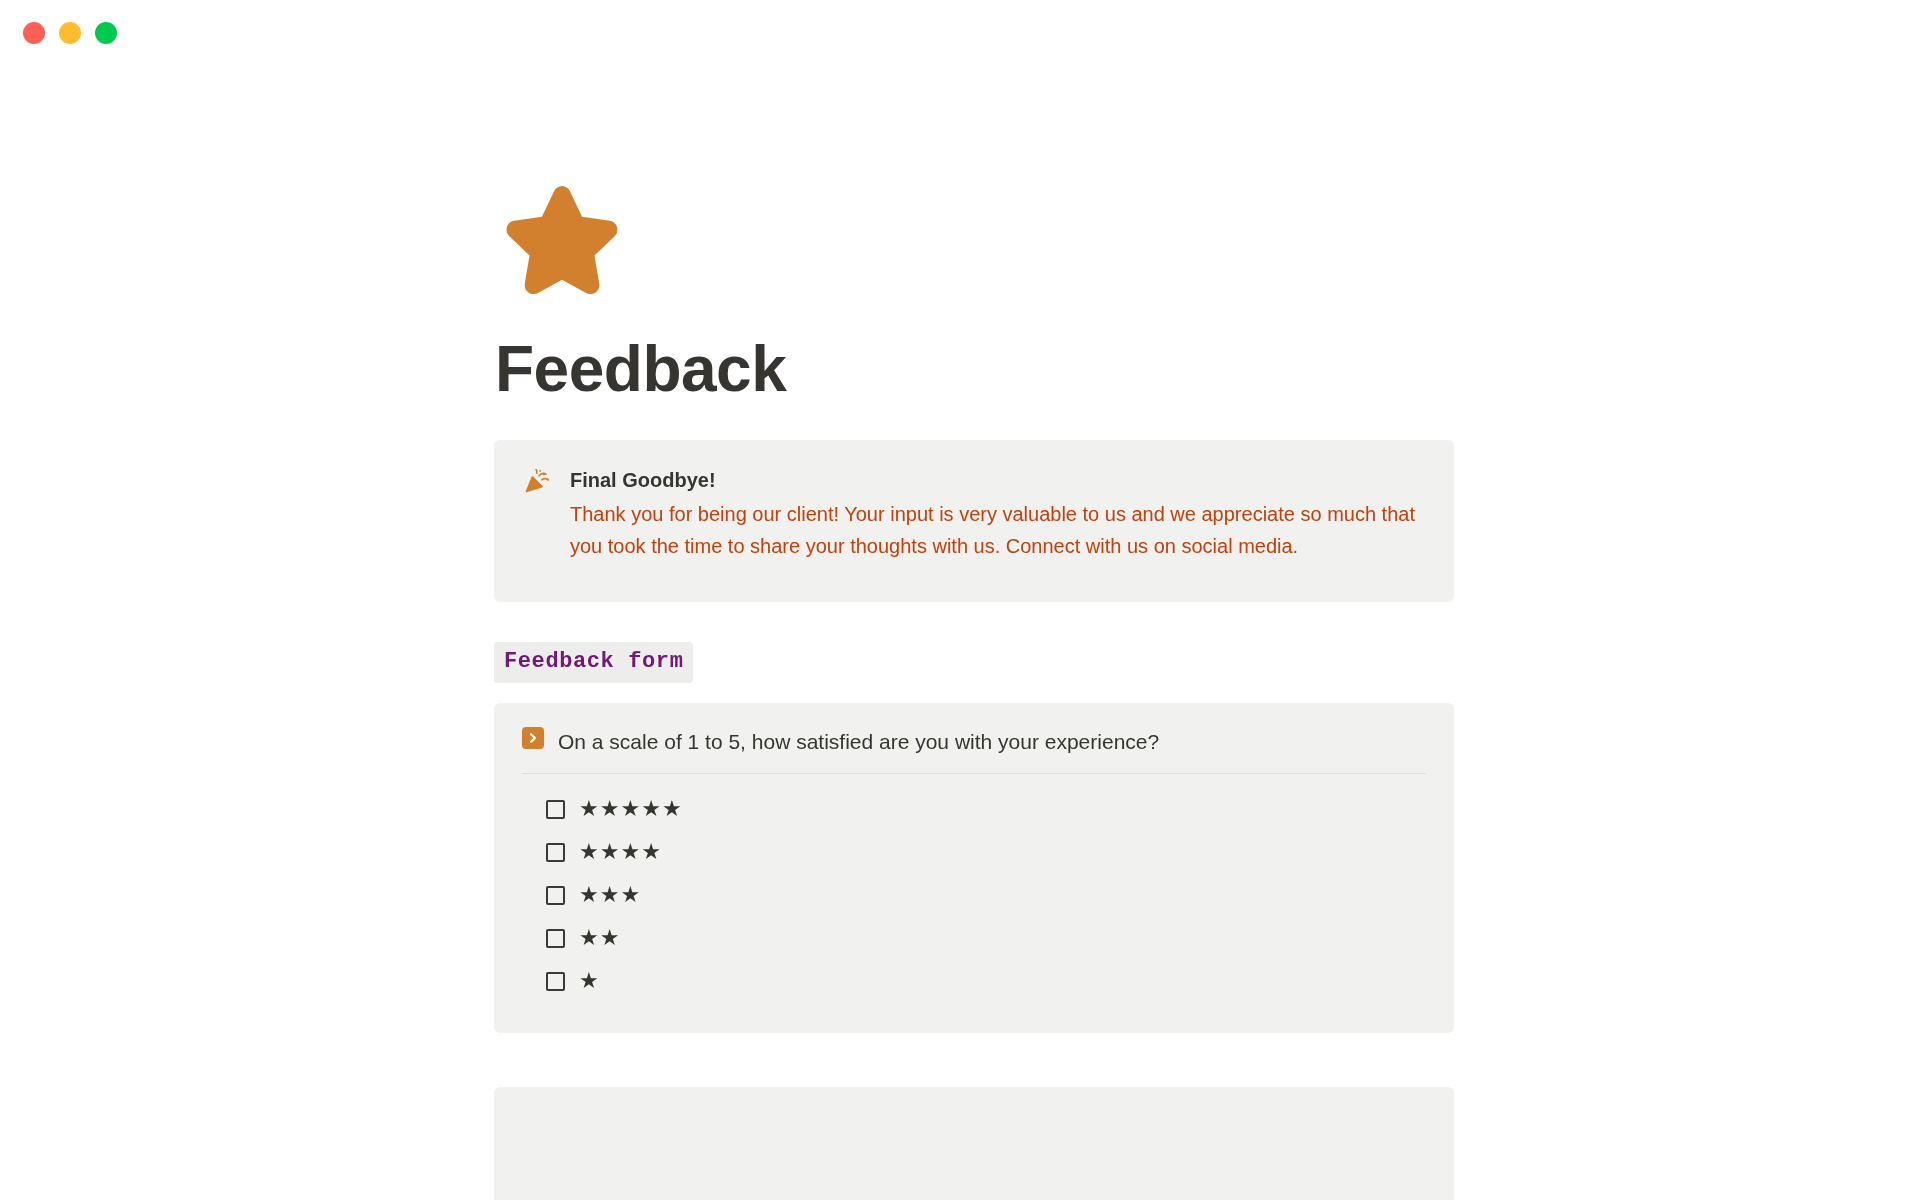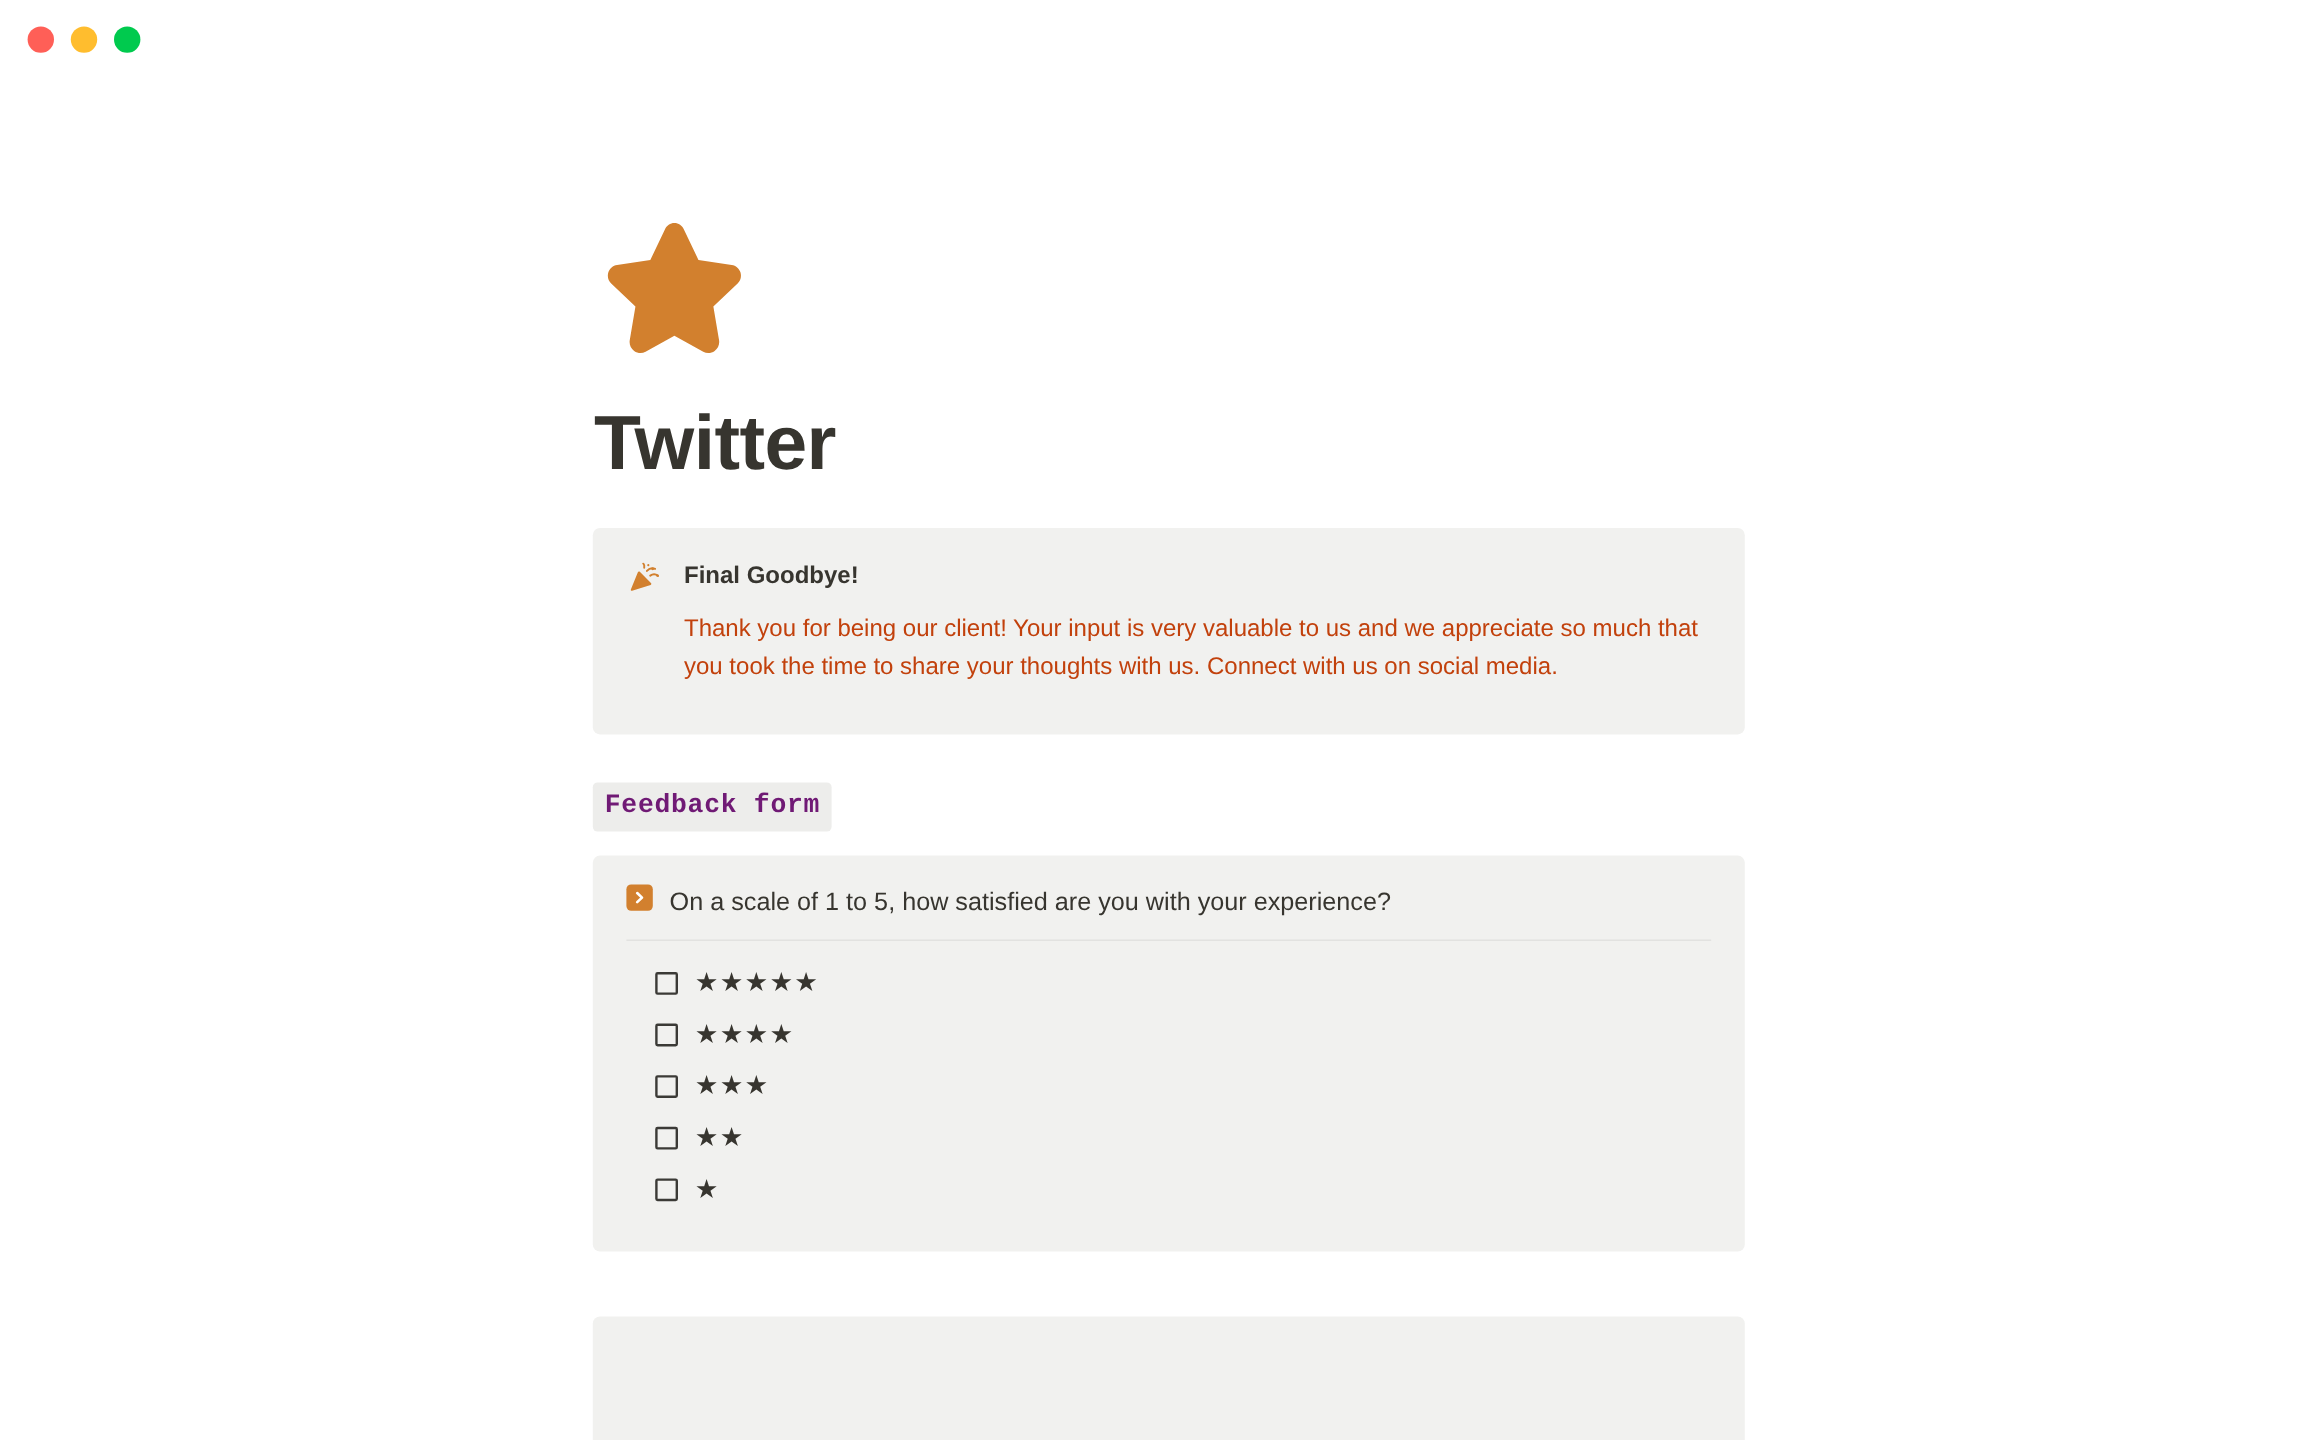--- a/index.html
+++ b/index.html
@@ -92,21 +92,21 @@
     width: 28px;
     color: #D9822B;
   }
   .callout-emoji svg { display:block; width:26px; height:26px; margin-top:3px; }
   .callout-body { flex: 1 1 auto; min-width: 0; }
   .callout-heading {
     font-size: 20px;
     font-weight: 700;
     line-height: 1.4;
     color: #37352F;
-    margin-bottom: 14px;
+    margin-bottom: 4px;
   }
   .callout-text {
     font-size: 20px;
     line-height: 1.62;
     color: #c2410c;
   }
   .callout-list {
     list-style: none;
     margin-top: 12px;
     padding-left: 22px;
@@ -226,21 +226,21 @@
 
 <div class="page">
   <div class="content-col">
 
     <div class="page-icon">
       <svg viewBox="0 0 100 100" xmlns="http://www.w3.org/2000/svg" aria-hidden="true">
         <path d="M50 7.5 c2.6 0 4.9 1.6 6 4 l9.2 19.3 21 3.1 c2.6 .4 4.7 2.2 5.5 4.7 .8 2.5 .1 5.2-1.8 7 L74.6 60.2 l3.6 21.3 c.4 2.6-.6 5.2-2.8 6.7-2.1 1.5-4.9 1.7-7.2 .5 L50 78.6 31.8 88.7 c-2.3 1.2-5.1 1-7.2-.5-2.2-1.5-3.2-4.1-2.8-6.7 l3.6-21.3 L10.1 45.6 c-1.9-1.8-2.6-4.5-1.8-7 .8-2.5 2.9-4.3 5.5-4.7 l21-3.1 L44 11.5 c1.1-2.4 3.4-4 6-4 z" fill="#D2802E"></path>
       </svg>
     </div>
 
-    <h1 class="page-title">Twitter</h1>
+    <h1 class="page-title">Feedback</h1>
 
     <div class="callout">
       <div class="callout-emoji">
         <svg viewBox="0 0 32 32" xmlns="http://www.w3.org/2000/svg" aria-hidden="true">
           <path d="M3.4 28.6 c-.8 .3-1.6-.5-1.3-1.3 L9.3 9.6 c.3-.8 1.4-1 2-.3 l11.4 11.4 c.7 .6 .5 1.7-.3 2 L3.4 28.6 z" fill="#D2802E"></path>
           <circle cx="24.5" cy="6.2" r="1.5" fill="#D2802E"></circle>
           <circle cx="29.4" cy="13.0" r="1.3" fill="#D2802E"></circle>
           <circle cx="20.0" cy="2.4" r="1.1" fill="#D2802E"></circle>
           <path d="M18.6 8.4 c2.2-2.6 5.4-3.6 8.4-2.2" stroke="#D2802E" stroke-width="2" fill="none" stroke-linecap="round"></path>
           <path d="M22.0 13.2 c2.6-1.8 5.6-1.7 8.0 .3" stroke="#D2802E" stroke-width="2" fill="none" stroke-linecap="round"></path>

